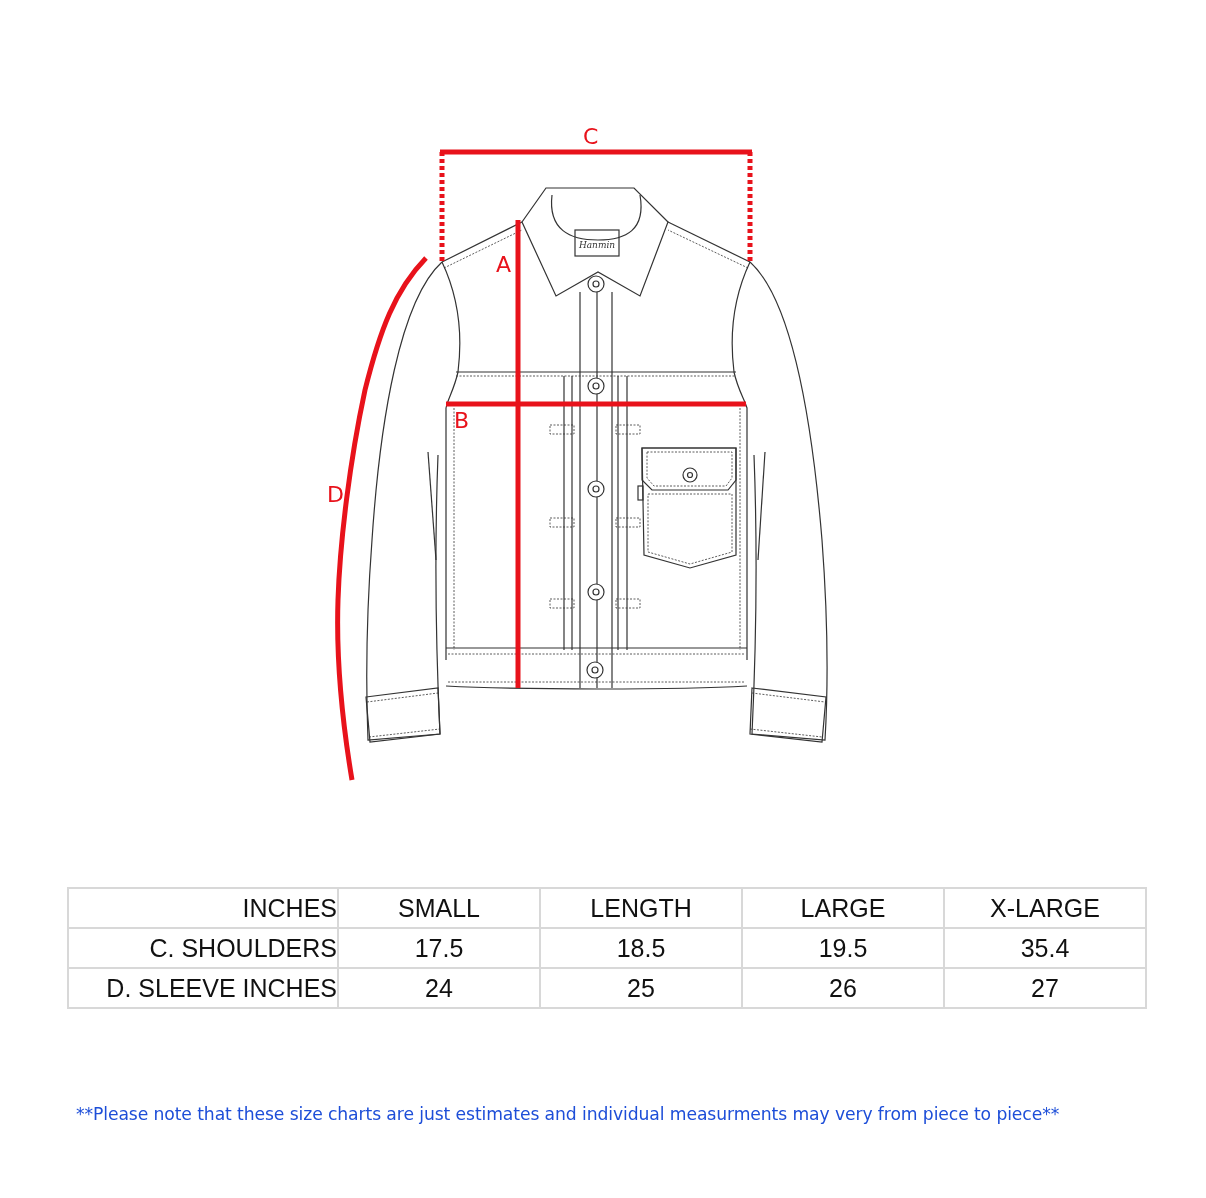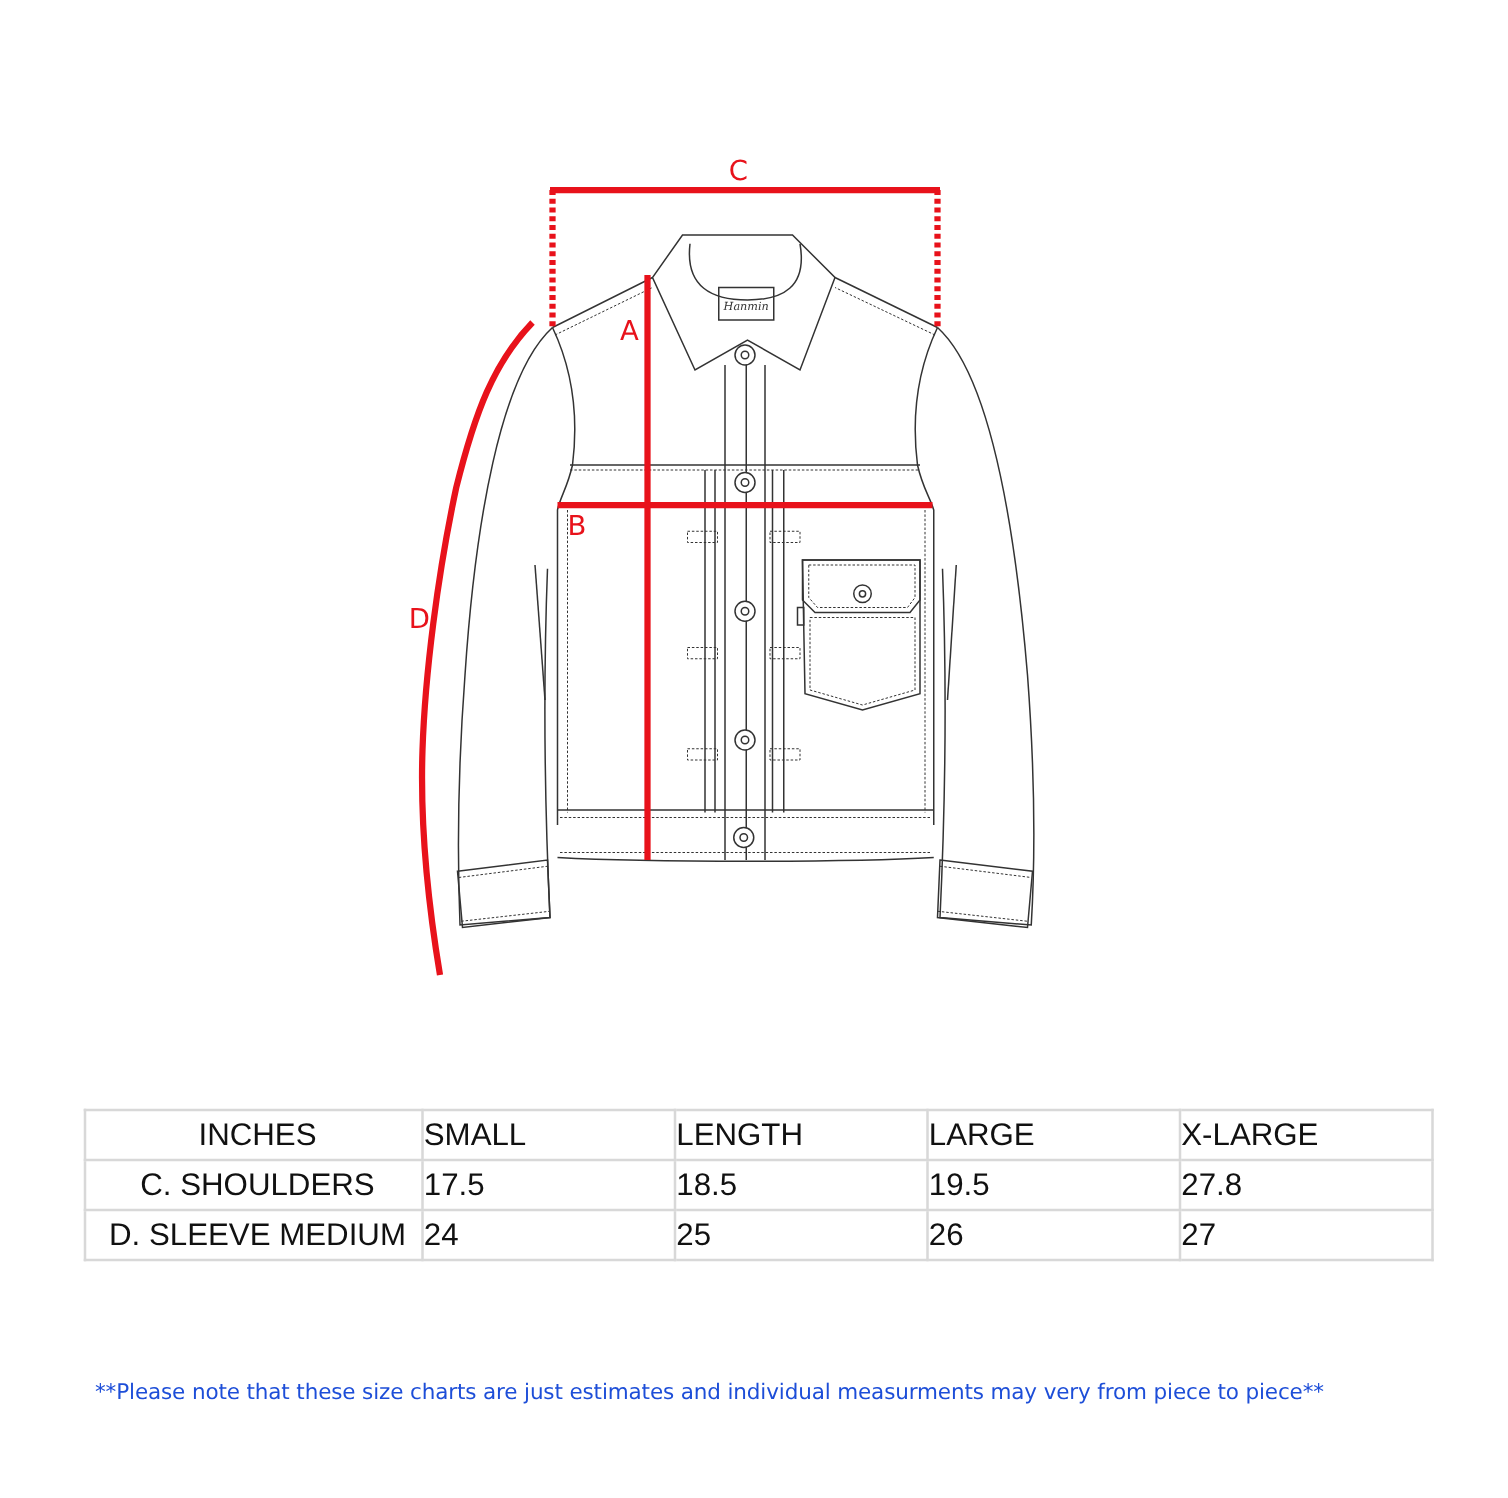--- a/index.html
+++ b/index.html
@@ -1,21 +1,21 @@
 <!DOCTYPE html>
 <html><head>
 <meta charset="utf-8">
 <style>
   html, body { margin: 0; padding: 0; background: #ffffff; }
   body { width: 1206px; height: 1198px; position: relative; overflow: hidden; font-family: "Liberation Sans", sans-serif; }
   #diagram { position: absolute; left: 0; top: 0; width: 1206px; height: 860px; }
   .lbl { font-family: "DejaVu Sans", sans-serif; font-size: 22px; fill: #e8121b; }
   #size-table { position: absolute; left: 67px; top: 887px; border-collapse: collapse; table-layout: fixed; }
-  #size-table td { border: 2px solid #d8d8d8; height: 38px; padding: 0; font-size: 25px; color: #111; vertical-align: middle; }
-  #size-table td.rowhead { text-align: center; padding-left: 6px; }
+  #size-table td { border: 2px solid #d8d8d8; height: 38px; padding: 0; font-size: 25px; color: #111; text-align: center; vertical-align: middle; }
+  #size-table td.rowhead { text-align: right; padding-left: 6px; }
   #note { position: absolute; left: 76px; top: 1104px; font-family: "DejaVu Sans", sans-serif; font-size: 17.2px; color: #1d4ed8; white-space: nowrap; letter-spacing: -0.1px; }
 </style>
 </head>
 <body>
 
 <svg id="diagram" viewBox="0 0 1206 860" xmlns="http://www.w3.org/2000/svg">
   <g fill="none" stroke="#333" stroke-width="1.2">
 
     <path d="M442,262 C400,300 380,420 372,540 C366,620 366,690 368,740 L440,734 C436,650 434,560 438,455"></path>
     <path d="M366,697 L438,688 L440,734 L370,742 Z"></path>
@@ -122,24 +122,24 @@
     <td>SMALL</td>
     <td>LENGTH</td>
     <td>LARGE</td>
     <td>X-LARGE</td>
   </tr>
   <tr>
     <td class="rowhead">C. SHOULDERS</td>
     <td>17.5</td>
     <td>18.5</td>
     <td>19.5</td>
-    <td>27.8</td>
+    <td>35.4</td>
   </tr>
   <tr>
-    <td class="rowhead">D. SLEEVE MEDIUM</td>
+    <td class="rowhead">D. SLEEVE INCHES</td>
     <td>24</td>
     <td>25</td>
     <td>26</td>
     <td>27</td>
   </tr>
 </tbody>
   </table>
 
 <div id="note">**Please note that these size charts are just estimates and individual measurments may very from piece to piece**</div>
 

